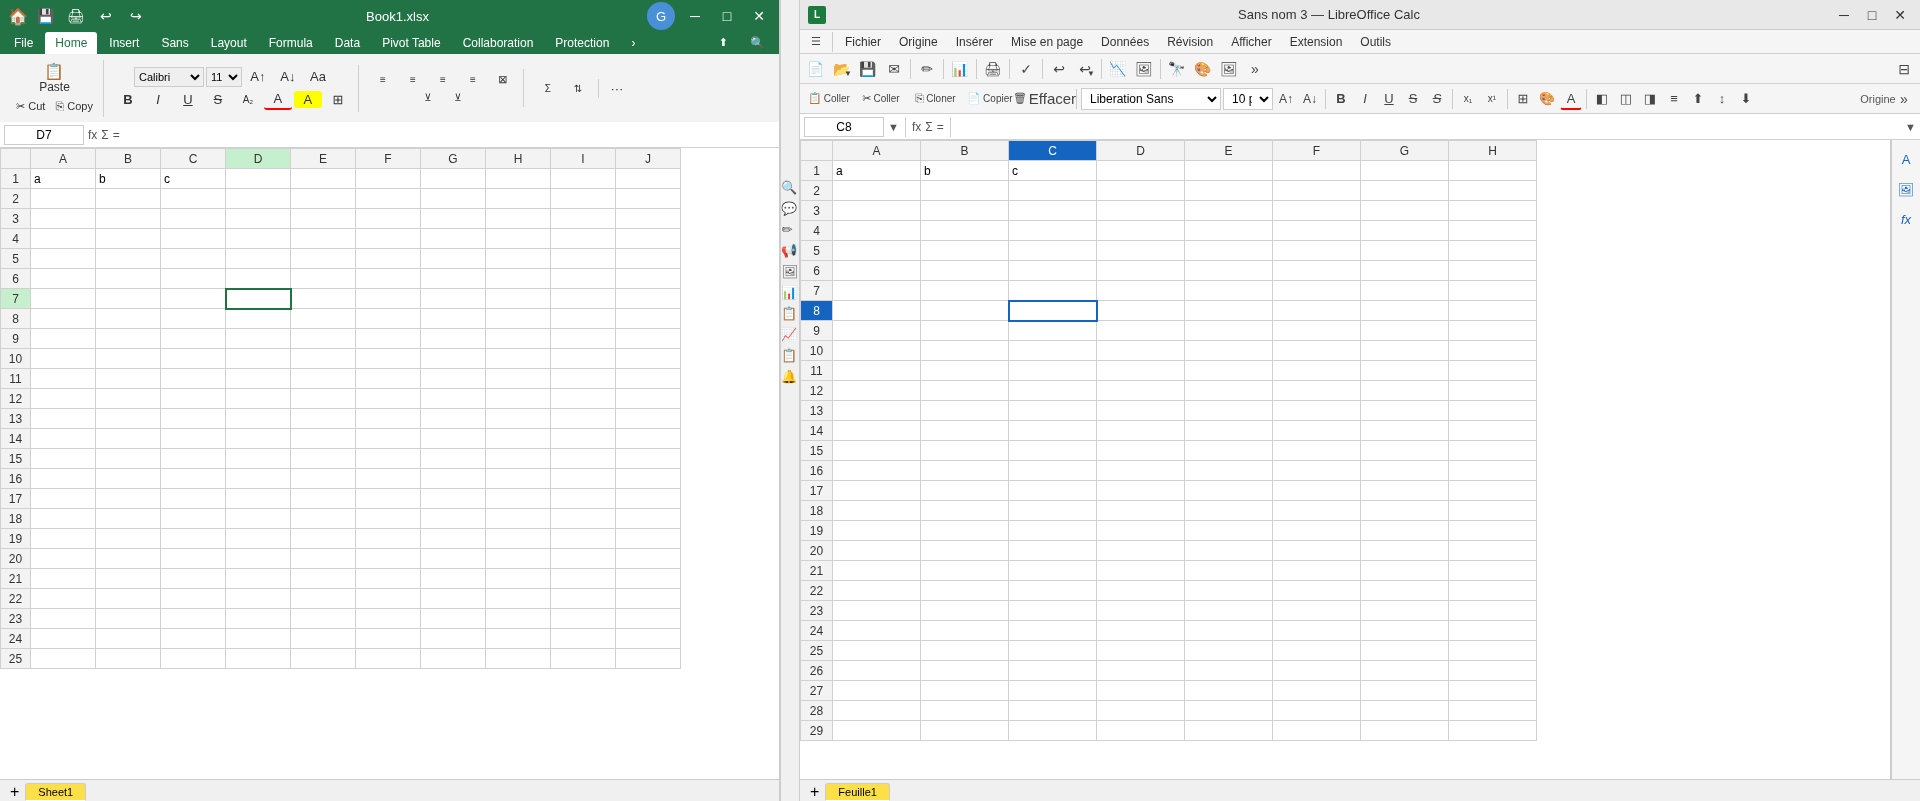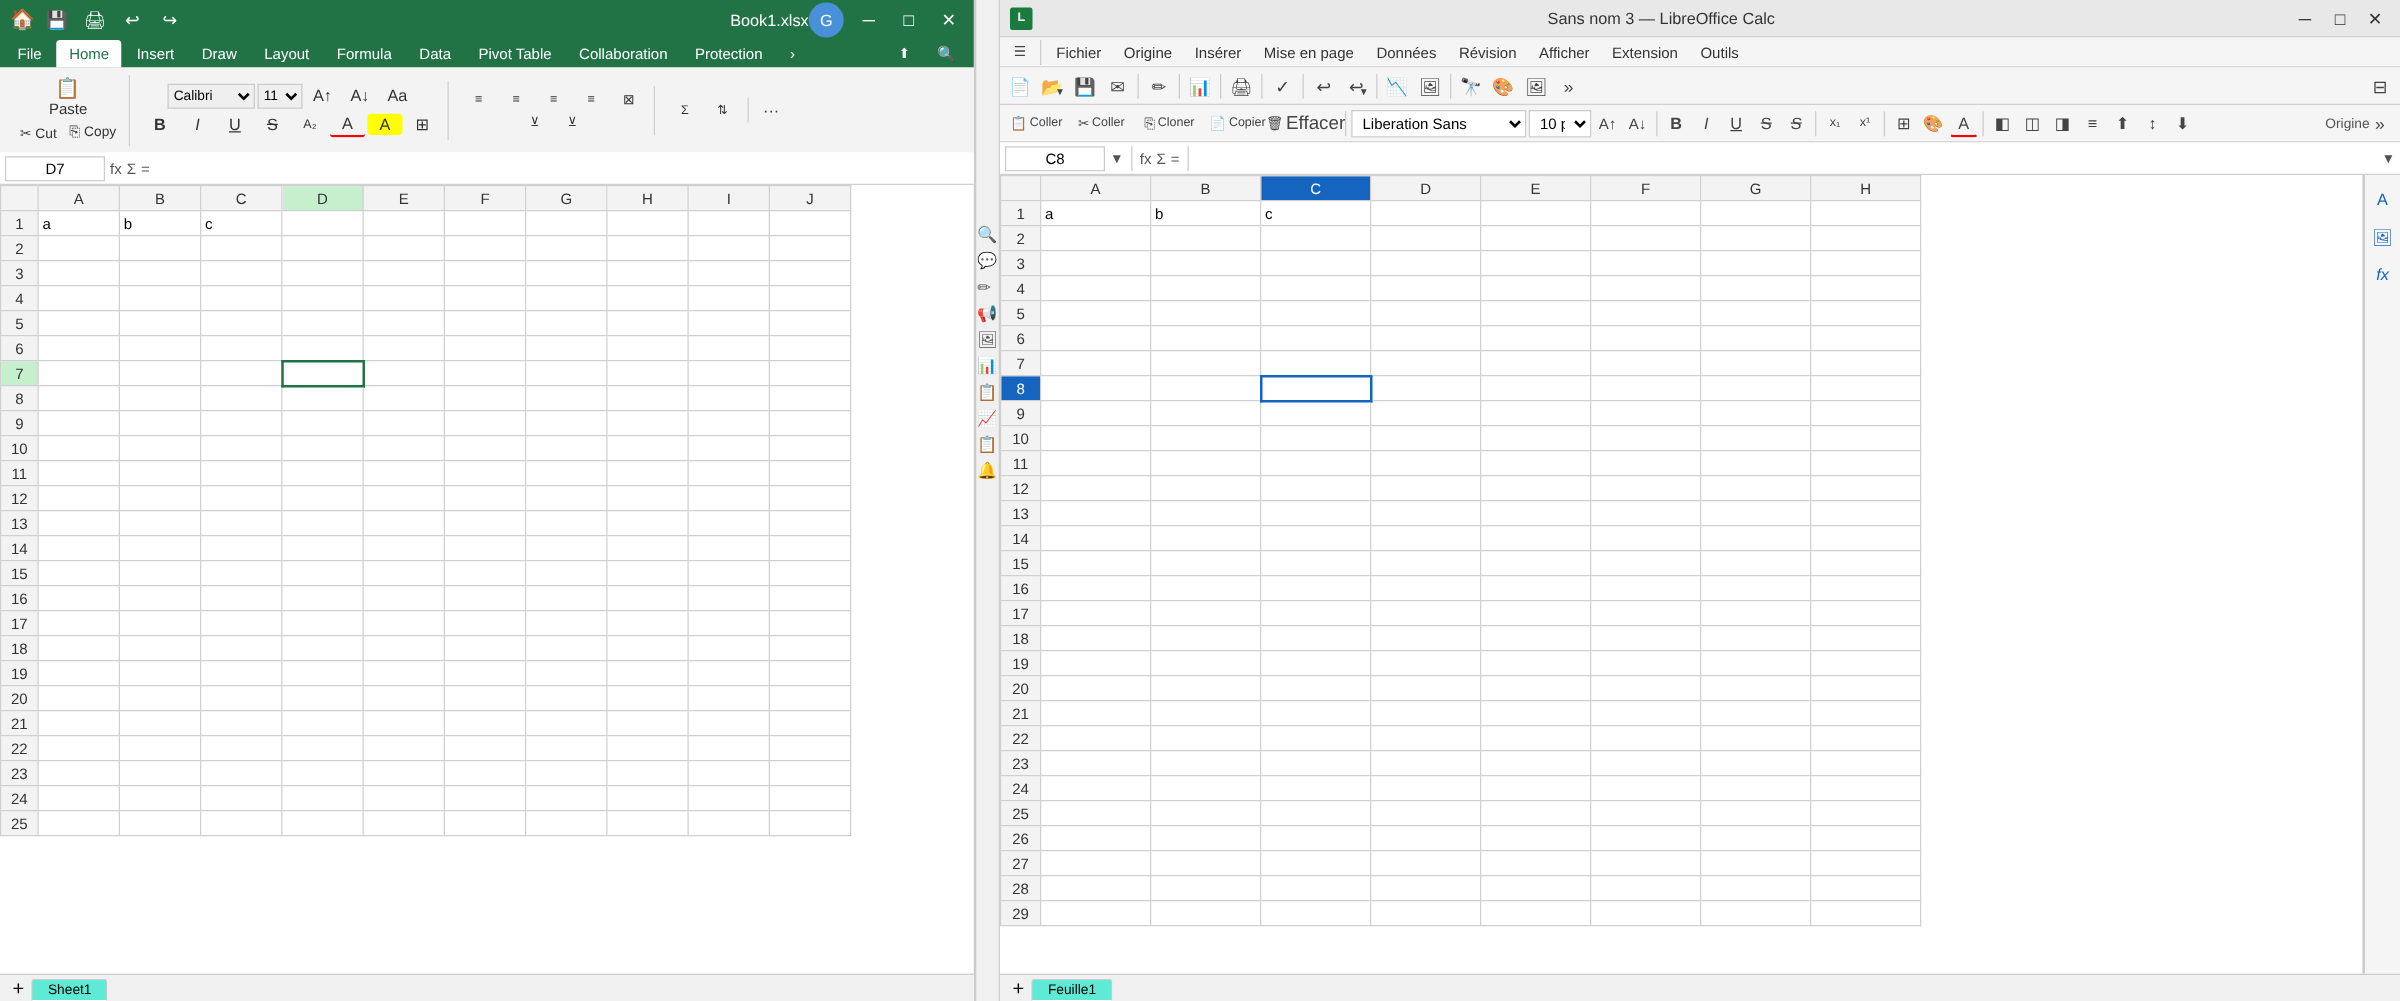--- a/index.html
+++ b/index.html
@@ -19,21 +19,21 @@
     .excel-titlebar {
       height: 32px;
       background: #217346;
       display: flex;
       align-items: center;
       justify-content: space-between;
       padding: 0 8px;
       color: white;
     }
     .excel-titlebar-left { display: flex; align-items: center; gap: 6px; }
-    .excel-titlebar-center { flex: 1; text-align: right; font-size: 13px; }
+    .excel-titlebar-center { flex: 1; text-align: center; font-size: 13px; }
     .excel-titlebar-right { display: flex; align-items: center; gap: 8px; }
     .titlebar-btn { color: white; cursor: pointer; font-size: 14px; width: 24px; height: 24px; display: flex; align-items: center; justify-content: center; }
     .ribbon-tabs {
       display: flex;
       background: #217346;
       padding: 0 4px;
       gap: 2px;
     }
     .ribbon-tab {
       color: white;
@@ -317,21 +317,21 @@
     }
     .sheet-tab {
       padding: 2px 12px;
       background: #e0e0e0;
       border: 1px solid #ccc;
       border-bottom: none;
       cursor: pointer;
       font-size: 11px;
       border-radius: 3px 3px 0 0;
     }
-    .sheet-tab.active { background: #5eead4; border-bottom: 1px solid white; }
+    .sheet-tab.active { background: #fde047; border-bottom: 1px solid white; }
 
     .lo-properties-panel {
       width: 30px;
       background: #f5f5f5;
       border-left: 2px solid #ccc;
       display: flex;
       flex-direction: column;
       align-items: center;
       padding: 8px 2px;
       gap: 8px;
@@ -366,21 +366,21 @@
       <span class="titlebar-btn">─</span>
       <span class="titlebar-btn">□</span>
       <span class="titlebar-btn titlebar-close">✕</span>
     </div>
   </div>
 
   <div class="ribbon-tabs">
     <span class="ribbon-tab">File</span>
     <span class="ribbon-tab active">Home</span>
     <span class="ribbon-tab">Insert</span>
-    <span class="ribbon-tab">Draw</span>
+    <span class="ribbon-tab">Sans</span>
     <span class="ribbon-tab">Layout</span>
     <span class="ribbon-tab">Formula</span>
     <span class="ribbon-tab">Data</span>
     <span class="ribbon-tab">Pivot Table</span>
     <span class="ribbon-tab">Collaboration</span>
     <span class="ribbon-tab">Protection</span>
     <span class="ribbon-tab">›</span>
     <span style="flex:1"></span>
     <span class="ribbon-tab" style="font-size:11px;">⬆</span>
     <span class="ribbon-tab">🔍</span>

